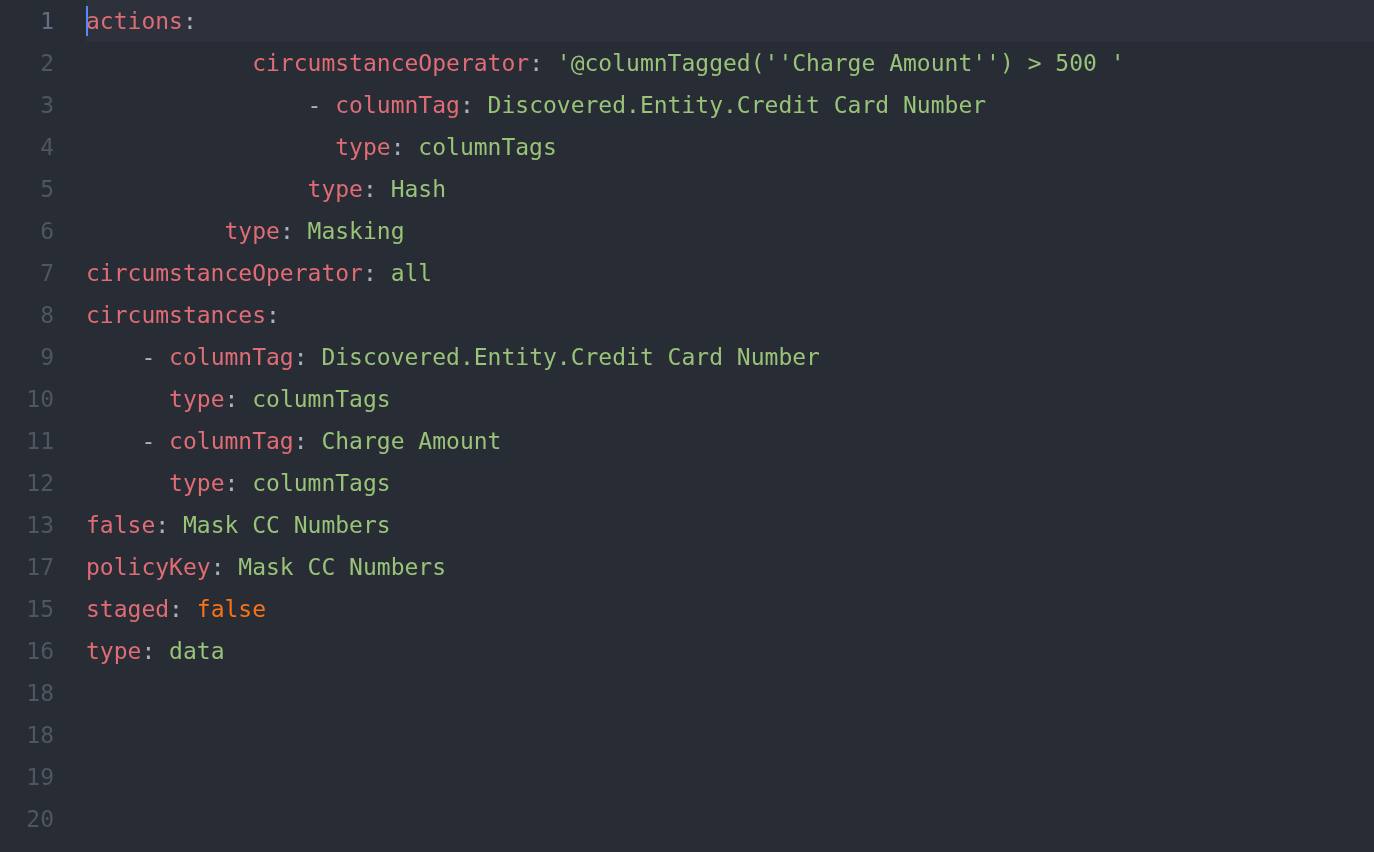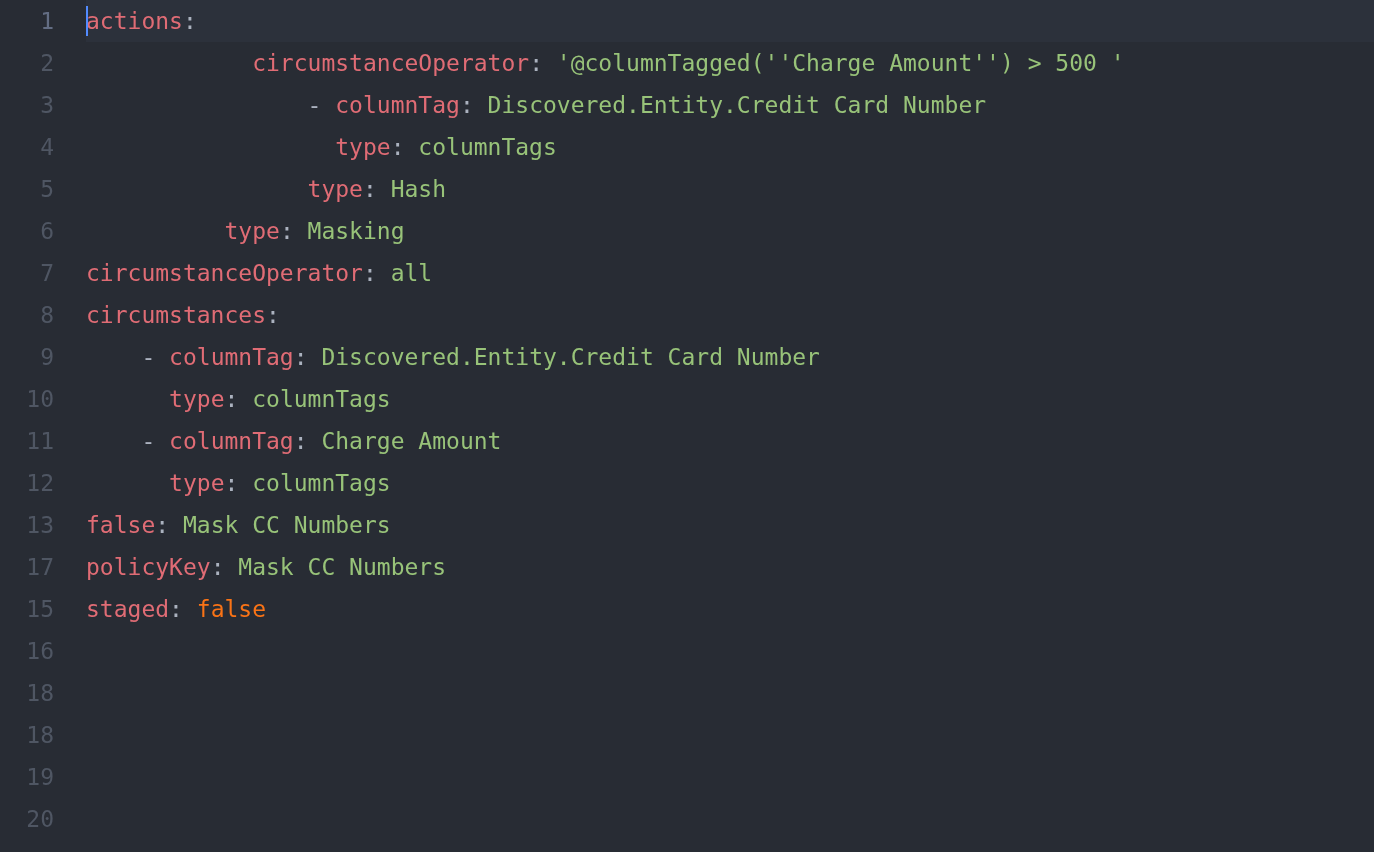--- a/index.html
+++ b/index.html
@@ -98,14 +98,15 @@
     <div class="line"><span class="plain">          </span><span class="key">type</span><span class="punct">: </span><span class="string">Masking</span></div>
     <div class="line"><span class="key">circumstanceOperator</span><span class="punct">: </span><span class="string">all</span></div>
     <div class="line"><span class="key">circumstances</span><span class="punct">:</span></div>
     <div class="line"><span class="plain">    </span><span class="dash">- </span><span class="key">columnTag</span><span class="punct">: </span><span class="string">Discovered.Entity.Credit Card Number</span></div>
     <div class="line"><span class="plain">      </span><span class="key">type</span><span class="punct">: </span><span class="string">columnTags</span></div>
     <div class="line"><span class="plain">    </span><span class="dash">- </span><span class="key">columnTag</span><span class="punct">: </span><span class="string">Charge Amount</span></div>
     <div class="line"><span class="plain">      </span><span class="key">type</span><span class="punct">: </span><span class="string">columnTags</span></div>
     <div class="line"><span class="key">false</span><span class="punct">: </span><span class="string">Mask CC Numbers</span></div>
     <div class="line"><span class="key">policyKey</span><span class="punct">: </span><span class="string">Mask CC Numbers</span></div>
     <div class="line"><span class="key">staged</span><span class="punct">: </span><span class="bool">false</span></div>
+    <div class="line"><span class="key">type</span><span class="punct">: </span><span class="string">data</span></div>
   </div>
 </div>
 
 </body></html>

